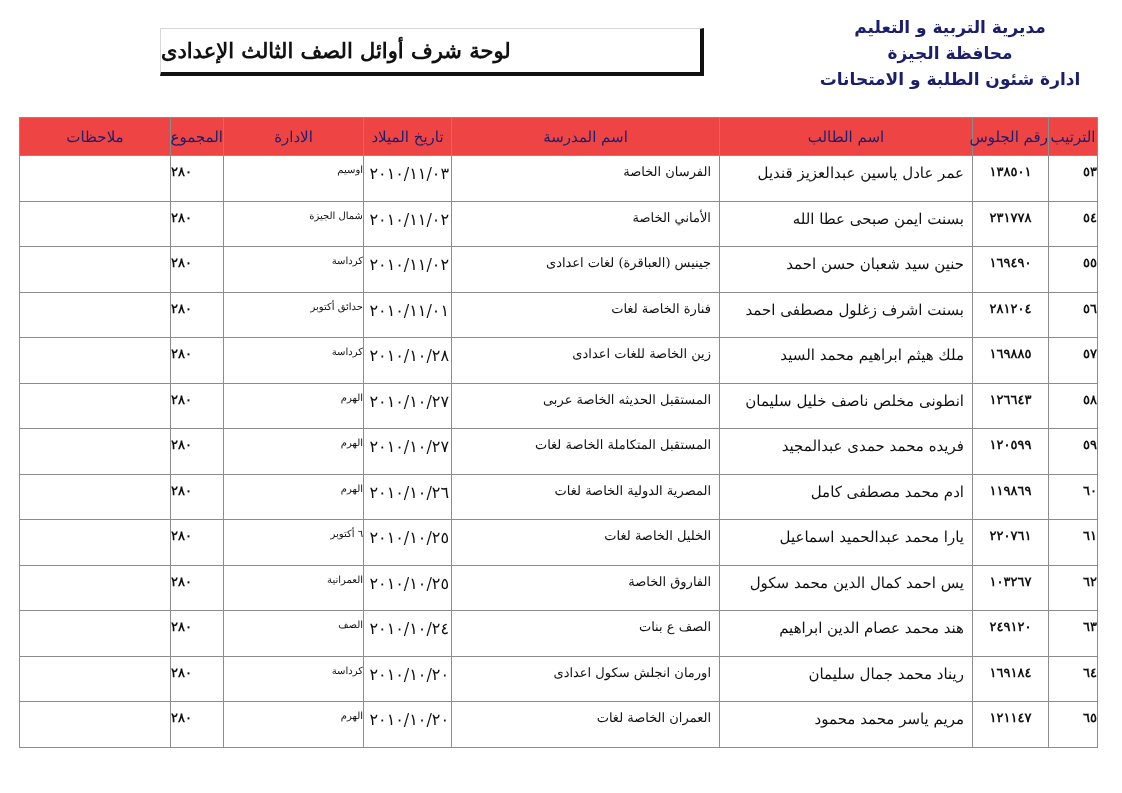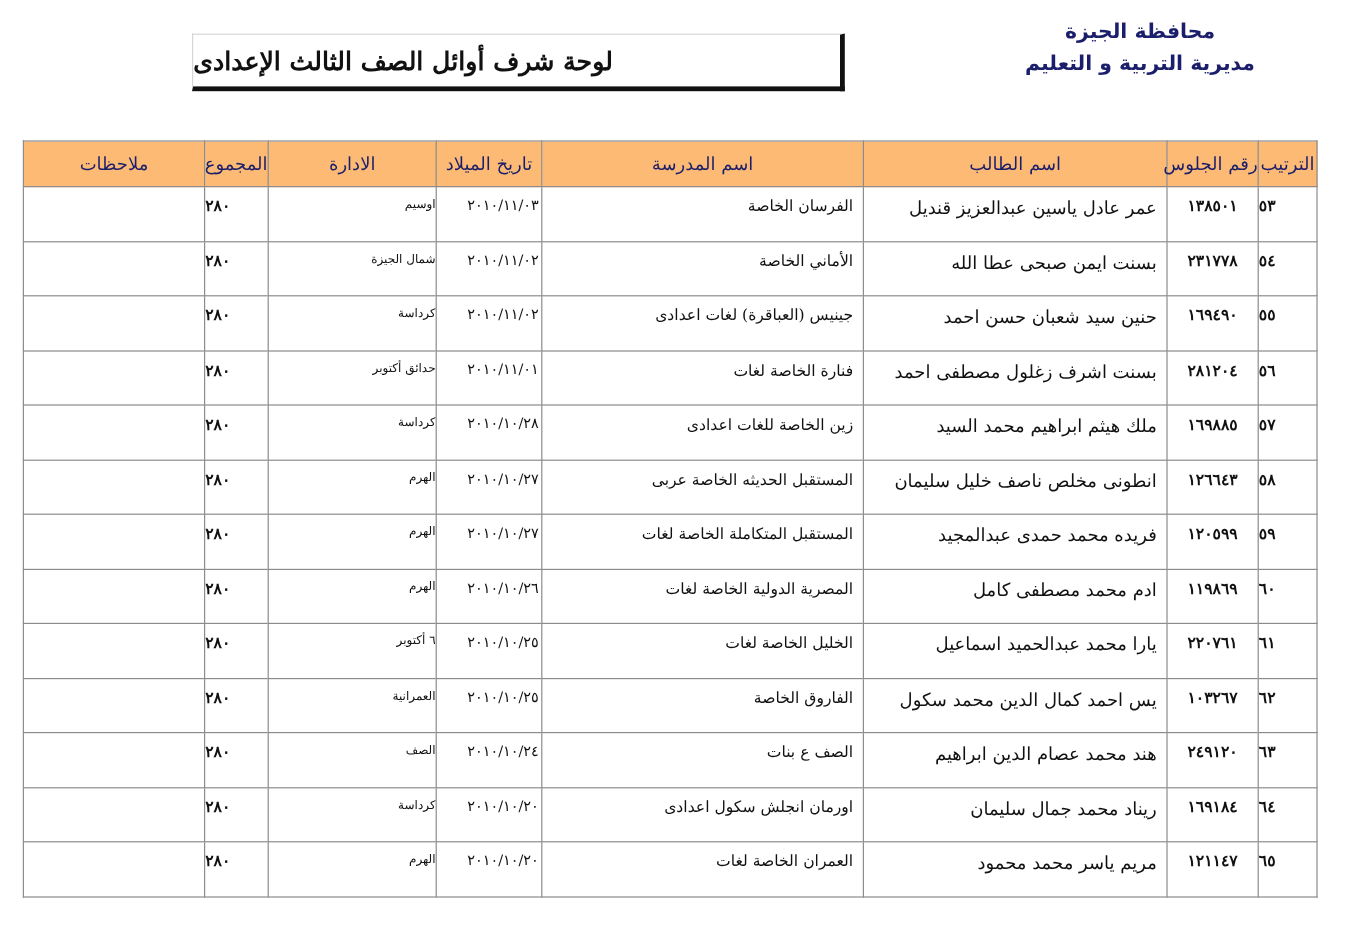--- a/index.html
+++ b/index.html
@@ -9,38 +9,39 @@
          text-align:center; color:#1b1f6b; font-family:"DejaVu Sans", sans-serif;
          font-weight:bold; }
   .org div { font-size:17px; line-height:26px; white-space:nowrap; }
   .title-box { position:absolute; left:160px; top:28px; width:544px; height:48px;
                border:1px solid #d6d6d6; border-right:4px solid #111; border-bottom:4px solid #111;
                box-sizing:border-box; display:flex; align-items:center; justify-content:flex-start; }
   .title-box span { direction:rtl; font-size:21px; font-weight:bold; color:#111; }
   table { position:absolute; left:19px; top:117px; border-collapse:collapse; direction:rtl;
           table-layout:fixed; width:1078px; }
   th, td { border:1px solid #8c8c8c; padding:0; }
-  thead th { background:#fdba74; height:37px; color:#1b1f6b; font-weight:normal;
+  thead th { background:#ef4444; height:37px; color:#1b1f6b; font-weight:normal;
              font-size:15px; text-align:center; font-family:"DejaVu Serif", serif; white-space:nowrap; }
   tbody td { height:45.5px; vertical-align:top; padding-top:8px; box-sizing:border-box; white-space:nowrap; overflow:hidden; }
-  td.rank { text-align:left; font-size:13px; font-weight:bold; }
+  td.rank { text-align:right; font-size:13px; font-weight:bold; }
   td.seat { text-align:center; font-size:13px; font-weight:bold; letter-spacing:1px; }
   td.name { text-align:right; padding-right:8px; font-size:15px; }
   td.school { text-align:right; padding-right:8px; font-size:13px; }
-  td.dob { text-align:right; padding-right:2px; font-size:12px; letter-spacing:1px; direction:ltr; }
+  td.dob { text-align:right; padding-right:2px; font-size:16px; letter-spacing:1px; direction:ltr; }
   td.dept { font-size:10px; }
   td.total { text-align:left; font-size:13px; font-weight:bold; }
   td.notes { }
 </style>
 </head>
 <body>
 
 <div class="org">
+  <div>مديرية التربية و التعليم</div>
   <div>محافظة الجيزة</div>
-  <div>مديرية التربية و التعليم</div>
+  <div>ادارة شئون الطلبة و الامتحانات</div>
 </div>
 
 <div class="title-box">
   <span>لوحة شرف أوائل الصف الثالث الإعدادى</span>
 </div>
 
 <table>
   <colgroup>
     <col style="width:49px">
       <col style="width:76px">

